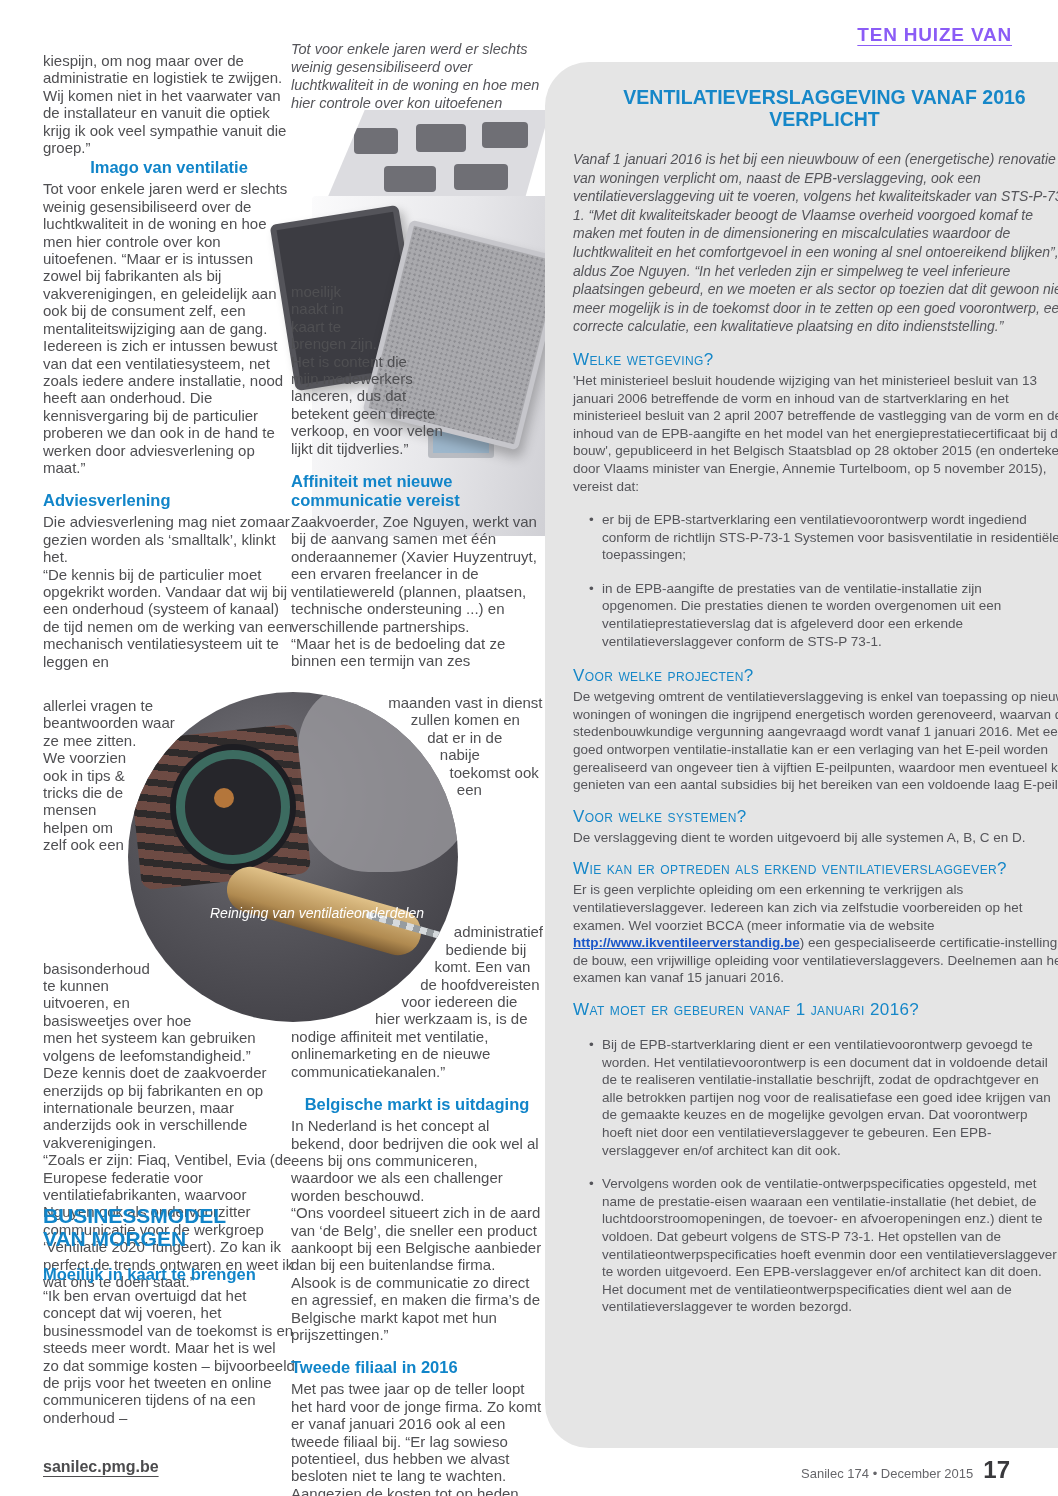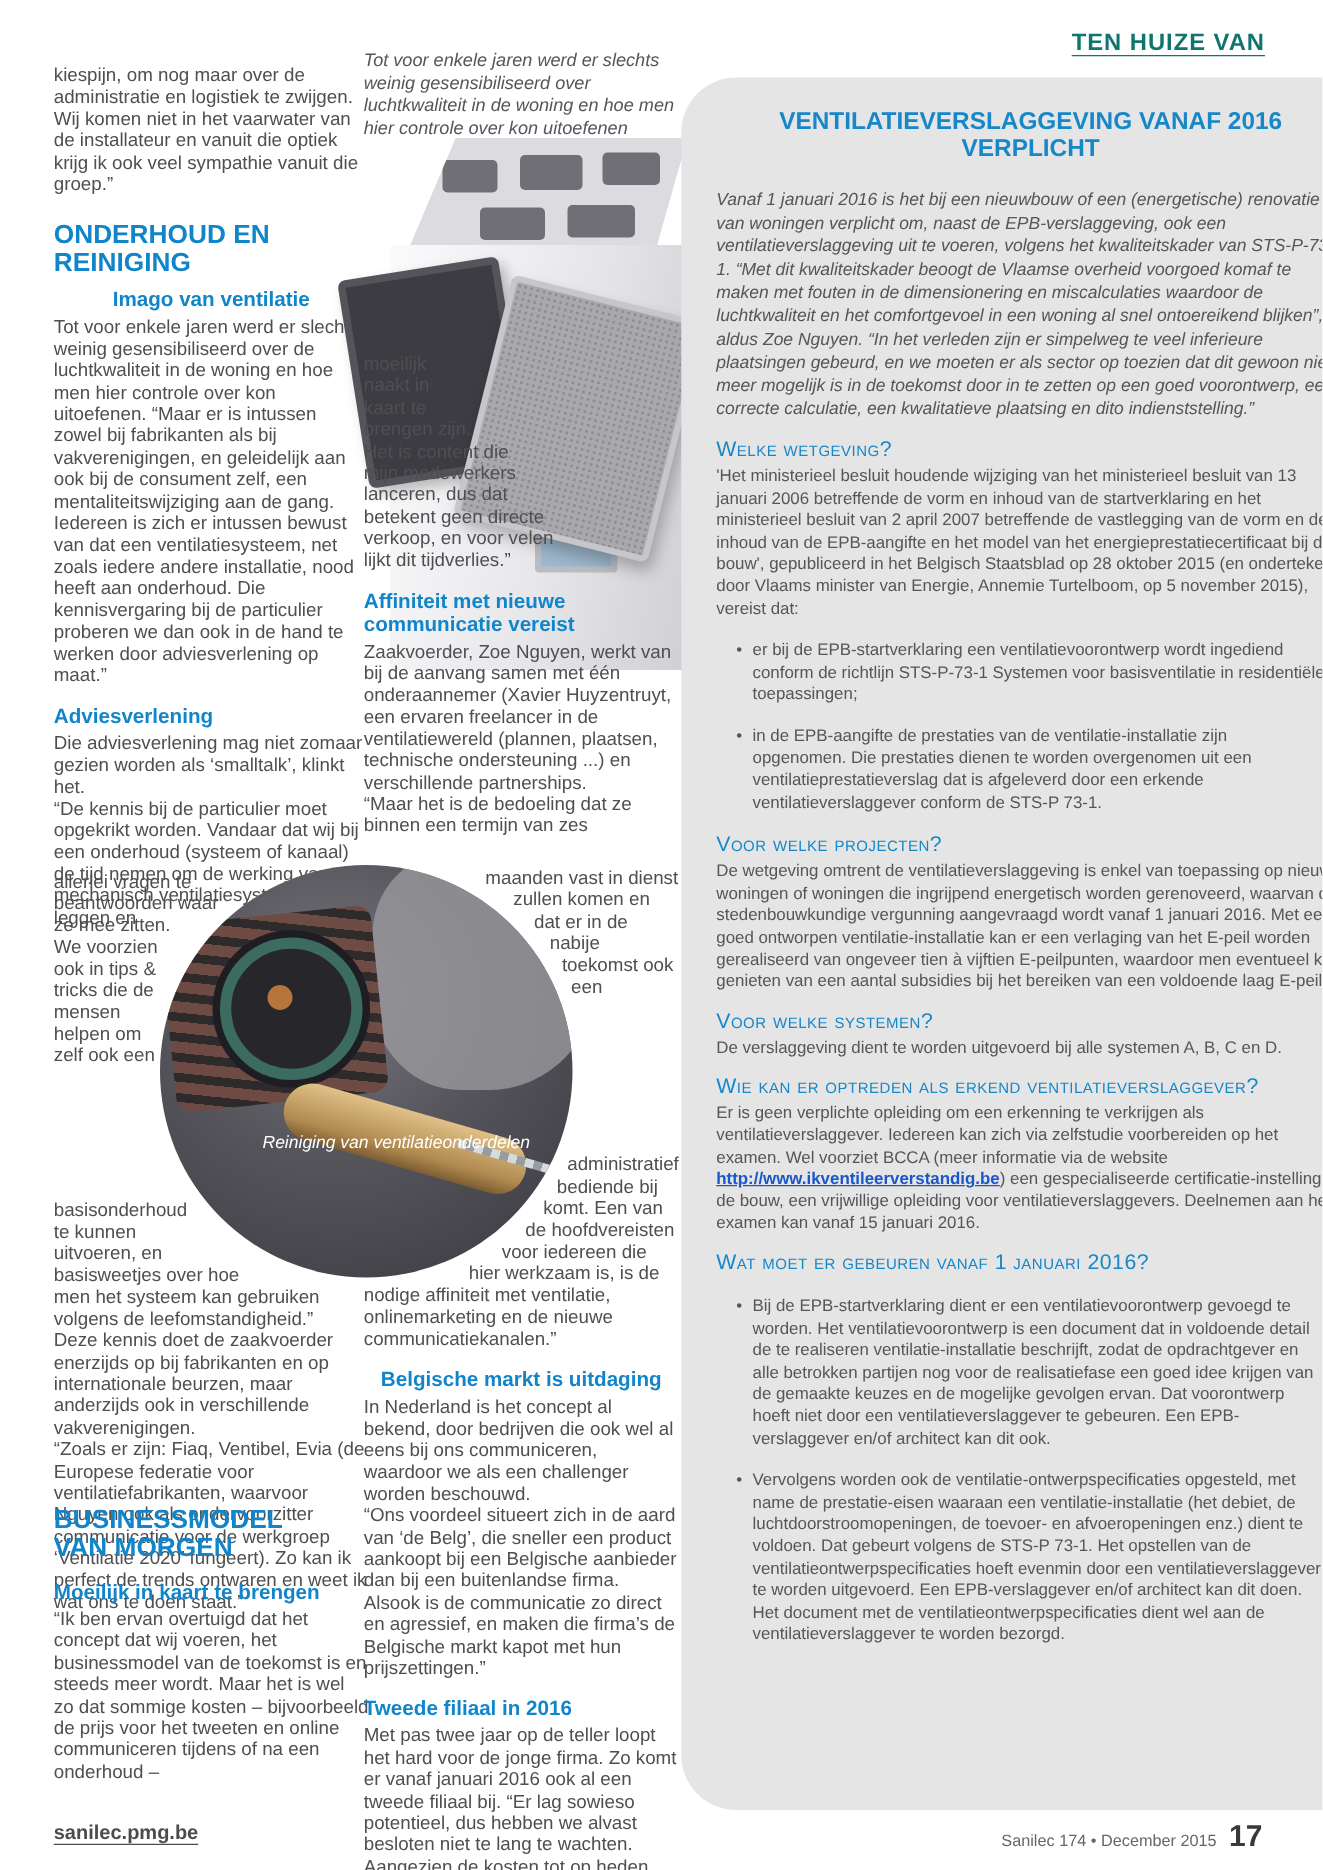--- a/index.html
+++ b/index.html
@@ -17,21 +17,21 @@
 
   
   .photo-wrap-spacer{float:right;width:185px;height:215px;
       shape-outside:polygon(0 0,100% 0,100% 100%);shape-margin:8px;}
   .circle-spacer-right{float:right;width:170px;height:326px;
       shape-outside:circle(168px at 168px 163px);shape-margin:6px;}
   .circle-spacer-left{float:left;width:170px;height:326px;
       shape-outside:circle(168px at 2px 163px);shape-margin:6px;}
 
   
-  .header-tag{position:absolute;top:24px;right:46px;color:#0f766e;font-weight:bold;
+  .header-tag{position:absolute;top:24px;right:46px;color:#8b5cf6;font-weight:bold;
       font-size:19px;letter-spacing:0.8px;text-decoration:underline;text-underline-offset:4px;}
   .footer-site{position:absolute;left:43px;top:1458px;font-weight:bold;font-size:16px;
       color:#4c4c4e;text-decoration:underline;text-underline-offset:4px;text-align:center;}
   .footer-right{position:absolute;right:48px;top:1456px;color:#66666a;font-size:13px;}
   .footer-right .issue{vertical-align:baseline;}
   .footer-right .pagenum{font-size:24px;font-weight:bold;color:#39393c;margin-left:10px;}
 
   
   .panel{position:absolute;left:545px;top:62px;width:555px;height:1386px;background:#e5e5e5;
       border-radius:44px;box-sizing:border-box;padding:18px 24px 20px 28px;overflow:hidden;
@@ -86,21 +86,20 @@
 </style>
 </head>
 <body>
 
 <div class="page">
 
   <div class="header-tag">TEN HUIZE VAN</div>
 
   <div class="col" style="left:43px;top:52px;">
     <p class="p">kiespijn, om nog maar over de administratie en logistiek te zwijgen. Wij komen niet in het vaarwater van de installateur en vanuit die optiek krijg ik ook veel sympathie vanuit die groep.”</p>
-    <div class="h2">ONDERHOUD EN REINIGING</div>
     <div class="h3" style="margin-top:2px;text-align:center;">Imago van ventilatie</div>
     <p class="p">Tot voor enkele jaren werd er slechts weinig gesensibiliseerd over de luchtkwaliteit in de woning en hoe men hier controle over kon uitoefenen. “Maar er is intussen zowel bij fabrikanten als bij vakverenigingen, en geleidelijk aan ook bij de consument zelf, een mentaliteitswijziging aan de gang. Iedereen is zich er intussen bewust van dat een ventilatiesysteem, net zoals iedere andere installatie, nood heeft aan onderhoud. Die kennisvergaring bij de particulier proberen we dan ook in de hand te werken door adviesverlening op maat.”</p>
     <div class="h3">Adviesverlening</div>
     <p class="p">Die adviesverlening mag niet zomaar gezien worden als ‘smalltalk’, klinkt het.</p>
     <p class="p">“De kennis bij de particulier moet opgekrikt worden. Vandaar dat wij bij een onderhoud (systeem of kanaal) de tijd nemen om de werking van een mechanisch ventilatiesysteem uit te leggen en</p>
   </div>
 
   <div class="col" style="left:43px;top:697px;">
     <div class="circle-spacer-right"></div>
     <p class="p">allerlei vragen te beantwoorden waar ze mee zitten. We voorzien ook in tips &amp; tricks die de mensen helpen om zelf ook een basisonderhoud te kunnen uitvoeren, en basisweetjes over hoe men het systeem kan gebruiken volgens de leefomstandigheid.”</p>

